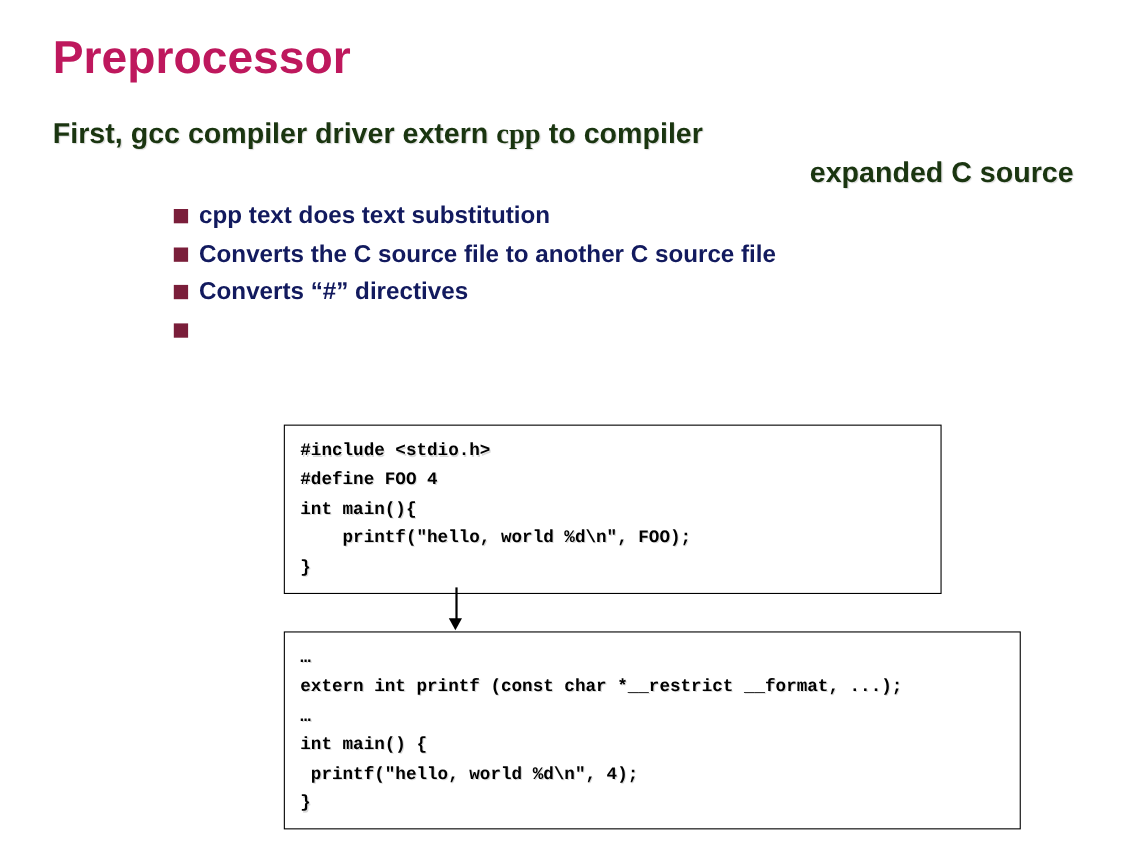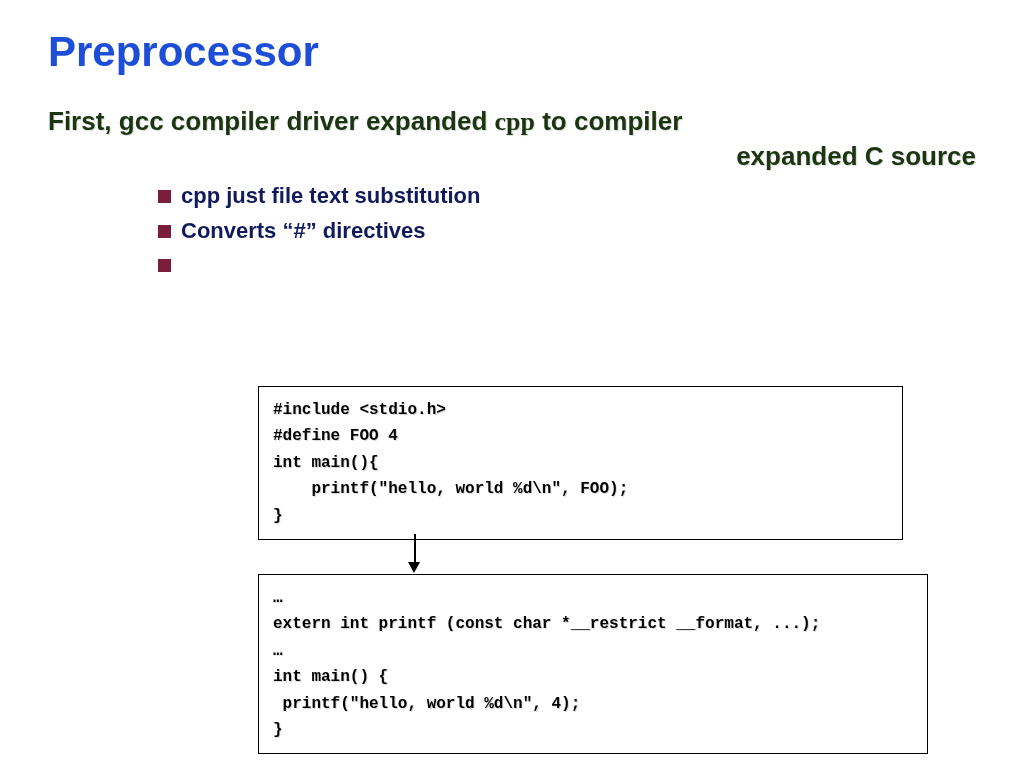--- a/index.html
+++ b/index.html
@@ -10,21 +10,21 @@
     font-family: Arial, Helvetica, sans-serif;
     position: relative;
     overflow: hidden;
   }
   .slide {
     padding: 28px 48px 0 48px;
   }
   .title {
     font-size: 42px;
     font-weight: bold;
-    color: #1d4ed8;
+    color: #be185d;
     margin-bottom: 28px;
   }
   .subtitle-line {
     font-size: 26px;
     font-weight: bold;
     color: #1a3510;
     line-height: 1.35;
     text-shadow: 1px 1px 1px rgba(0,0,0,0.15);
   }
   .subtitle-indent {
@@ -68,21 +68,21 @@
     font-size: 16px;
     font-weight: bold;
     color: #000;
     text-shadow: 1px 1px 0 rgba(0,0,0,0.15);
     line-height: 1.65;
     white-space: pre;
   }
   #box1 {
     left: 258px;
     top: 386px;
-    width: 645px;
+    width: 598px;
   }
   #box2 {
     left: 258px;
     top: 574px;
     width: 670px;
   }
   .arrow {
     position: absolute;
     left: 405px;
     top: 534px;
@@ -109,29 +109,33 @@
   }
 </style>
 </head>
 <body>
 
 <div class="slide">
   <h1 class="title">Preprocessor</h1>
 
   <div>
     <div class="subtitle-line">
-      <span>First, gcc compiler driver expanded </span><span class="mono-inline">cpp</span><span> to compiler</span>
+      <span>First, gcc compiler driver extern </span><span class="mono-inline">cpp</span><span> to compiler</span>
     </div>
     <div class="subtitle-line subtitle-indent">expanded C source</div>
   </div>
 
   <div class="bullets">
     <div class="bullet-row">
       <div class="square"></div>
-      <div class="bullet-text">cpp just file text substitution</div>
+      <div class="bullet-text">cpp text does text substitution</div>
+    </div>
+    <div class="bullet-row">
+      <div class="square"></div>
+      <div class="bullet-text">Converts the C source file to another C source file</div>
     </div>
     <div class="bullet-row">
       <div class="square"></div>
       <div class="bullet-text">Converts “#” directives</div>
     </div>
     <div class="bullet-row">
       <div class="square"></div>
     </div>
   </div>
 </div>

